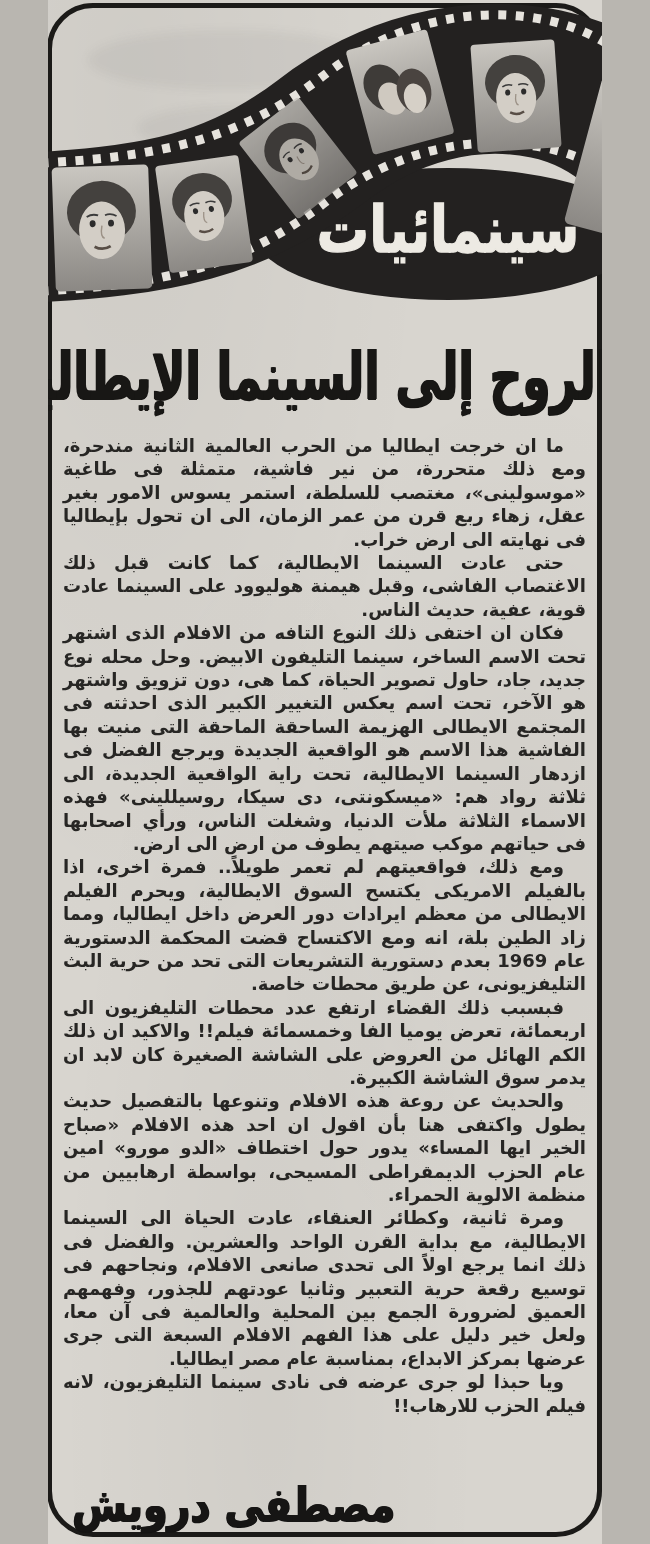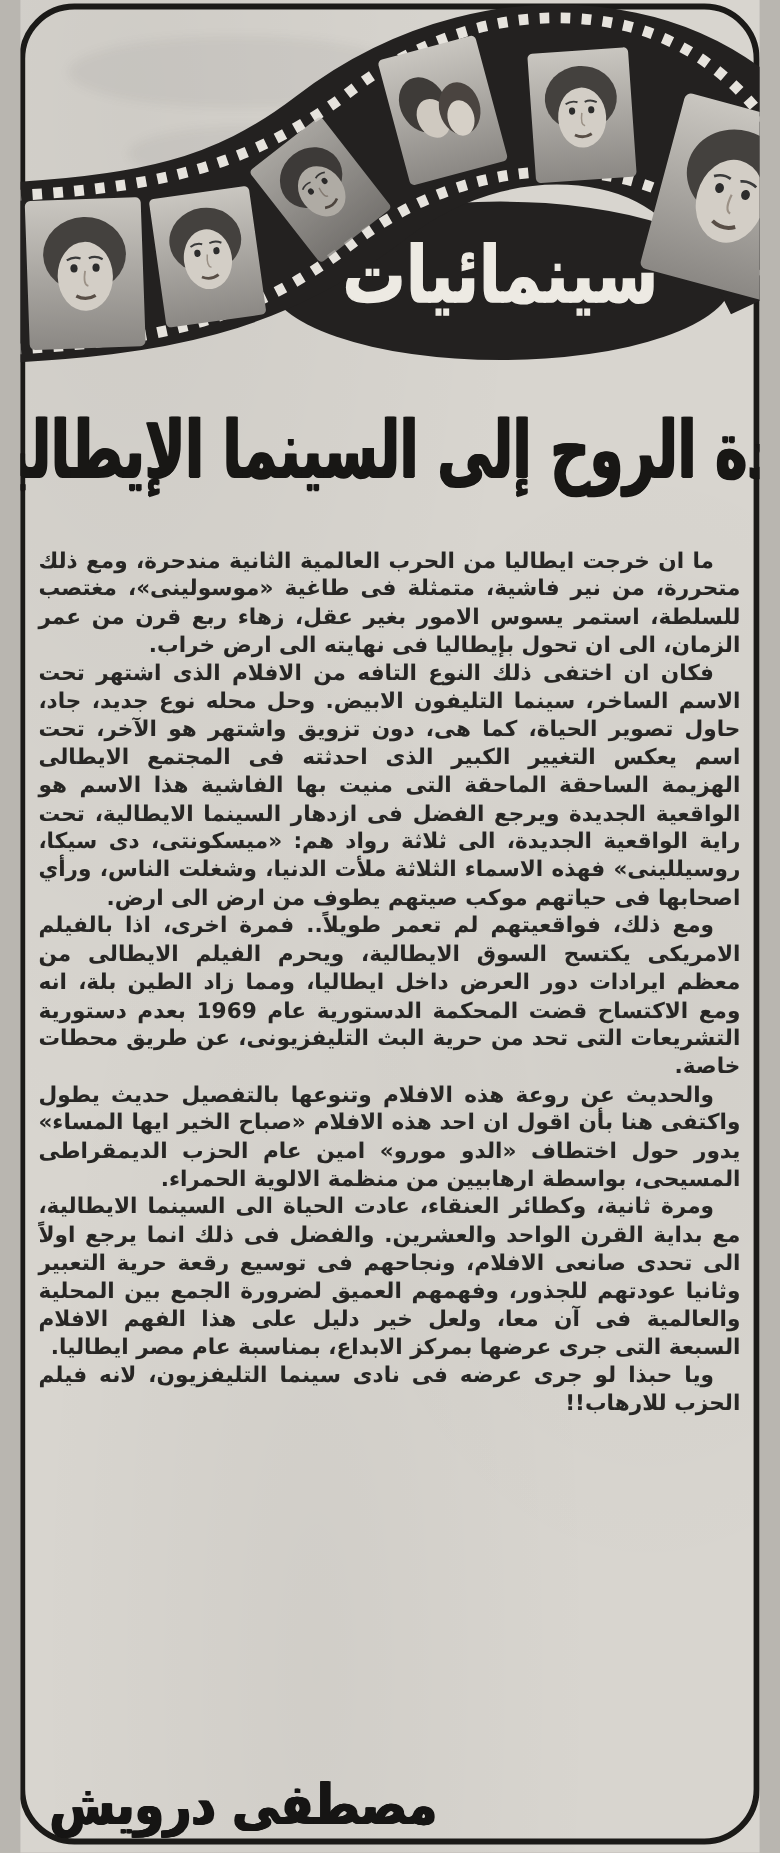--- a/index.html
+++ b/index.html
@@ -1,18 +1,18 @@
 <!DOCTYPE html>
 <html lang="ar"><head>
 <meta charset="utf-8">
 <style>
   html,body{margin:0;padding:0;background:#b9b6b0;}
   .page{
     position:relative;
-    width:616px;height:1544px;
+    width:554px;height:1544px;
     margin:0 auto;
     background:
       radial-gradient(ellipse at 15% 6%, rgba(0,0,0,0.045), transparent 45%),
       radial-gradient(ellipse at 85% 55%, rgba(0,0,0,0.03), transparent 40%),
       radial-gradient(ellipse at 40% 90%, rgba(0,0,0,0.035), transparent 45%),
       #d8d5cf;
     overflow:hidden;
     font-family:"DejaVu Sans", sans-serif;
   }
   .frame{
@@ -30,21 +30,21 @@
     display:flex;align-items:center;justify-content:center;
   }
   .headline span{
     direction:rtl;
     font-size:44px;font-weight:bold;color:#181715;
     white-space:nowrap;
     transform:scale(1.03,1.5);
     text-shadow:0.8px 0 0 #181715,-0.8px 0 0 #181715,0 0.6px 0 #181715;
   }
   .article{
-    position:absolute;top:456px;right:16px;left:15px;
+    position:absolute;top:434px;right:16px;left:15px;
     direction:rtl;
     text-align:justify;
     font-size:18px;line-height:23.4px;
     font-weight:bold;
     color:#272624;
   }
   .article p{margin:0;text-indent:22px;}
   .signature{
     position:absolute;left:24px;top:1478px;
     direction:rtl;
@@ -112,22 +112,24 @@
 
     <text transform="translate(400,252) scale(1.05,1.3)" text-anchor="middle" font-size="50" font-weight="bold" fill="#edeae3" stroke="#edeae3" stroke-width="1" font-family="DejaVu Sans, sans-serif">سينمائيات</text>
   </svg>
 
   <div class="headline">
     <span>عودة الروح إلى السينما الإيطالية</span>
   </div>
 
   <div class="article">
     <p>ما ان خرجت ايطاليا من الحرب العالمية الثانية مندحرة، ومع ذلك متحررة، من نير فاشية، متمثلة فى طاغية «موسولينى»، مغتصب للسلطة، استمر يسوس الامور بغير عقل، زهاء ربع قرن من عمر الزمان، الى ان تحول بإيطاليا فى نهايته الى ارض خراب.</p>
+    <p>حتى عادت السينما الايطالية، كما كانت قبل ذلك الاغتصاب الفاشى، وقبل هيمنة هوليوود على السينما عادت قوية، عفية، حديث الناس.</p>
     <p>فكان ان اختفى ذلك النوع التافه من الافلام الذى اشتهر تحت الاسم الساخر، سينما التليفون الابيض. وحل محله نوع جديد، جاد، حاول تصوير الحياة، كما هى، دون تزويق واشتهر هو الآخر، تحت اسم يعكس التغيير الكبير الذى احدثته فى المجتمع الايطالى الهزيمة الساحقة الماحقة التى منيت بها الفاشية هذا الاسم هو الواقعية الجديدة ويرجع الفضل فى ازدهار السينما الايطالية، تحت راية الواقعية الجديدة، الى ثلاثة رواد هم: «ميسكونتى، دى سيكا، روسيللينى» فهذه الاسماء الثلاثة ملأت الدنيا، وشغلت الناس، ورأي اصحابها فى حياتهم موكب صيتهم يطوف من ارض الى ارض.</p>
     <p>ومع ذلك، فواقعيتهم لم تعمر طويلاً.. فمرة اخرى، اذا بالفيلم الامريكى يكتسح السوق الايطالية، ويحرم الفيلم الايطالى من معظم ايرادات دور العرض داخل ايطاليا، ومما زاد الطين بلة، انه ومع الاكتساح قضت المحكمة الدستورية عام 1969 بعدم دستورية التشريعات التى تحد من حرية البث التليفزيونى، عن طريق محطات خاصة.</p>
+    <p>فبسبب ذلك القضاء ارتفع عدد محطات التليفزيون الى اربعمائة، تعرض يوميا الفا وخمسمائة فيلم!! والاكيد ان ذلك الكم الهائل من العروض على الشاشة الصغيرة كان لابد ان يدمر سوق الشاشة الكبيرة.</p>
     <p>والحديث عن روعة هذه الافلام وتنوعها بالتفصيل حديث يطول واكتفى هنا بأن اقول ان احد هذه الافلام «صباح الخير ايها المساء» يدور حول اختطاف «الدو مورو» امين عام الحزب الديمقراطى المسيحى، بواسطة ارهابيين من منظمة الالوية الحمراء.</p>
     <p>ومرة ثانية، وكطائر العنقاء، عادت الحياة الى السينما الايطالية، مع بداية القرن الواحد والعشرين. والفضل فى ذلك انما يرجع اولاً الى تحدى صانعى الافلام، ونجاحهم فى توسيع رقعة حرية التعبير وثانيا عودتهم للجذور، وفهمهم العميق لضرورة الجمع بين المحلية والعالمية فى آن معا، ولعل خير دليل على هذا الفهم الافلام السبعة التى جرى عرضها بمركز الابداع، بمناسبة عام مصر ايطاليا.</p>
     <p>ويا حبذا لو جرى عرضه فى نادى سينما التليفزيون، لانه فيلم الحزب للارهاب!!</p>
   </div>
 
   <div class="signature">مصطفى درويش</div>
 
 </div>
 
 </body></html>

